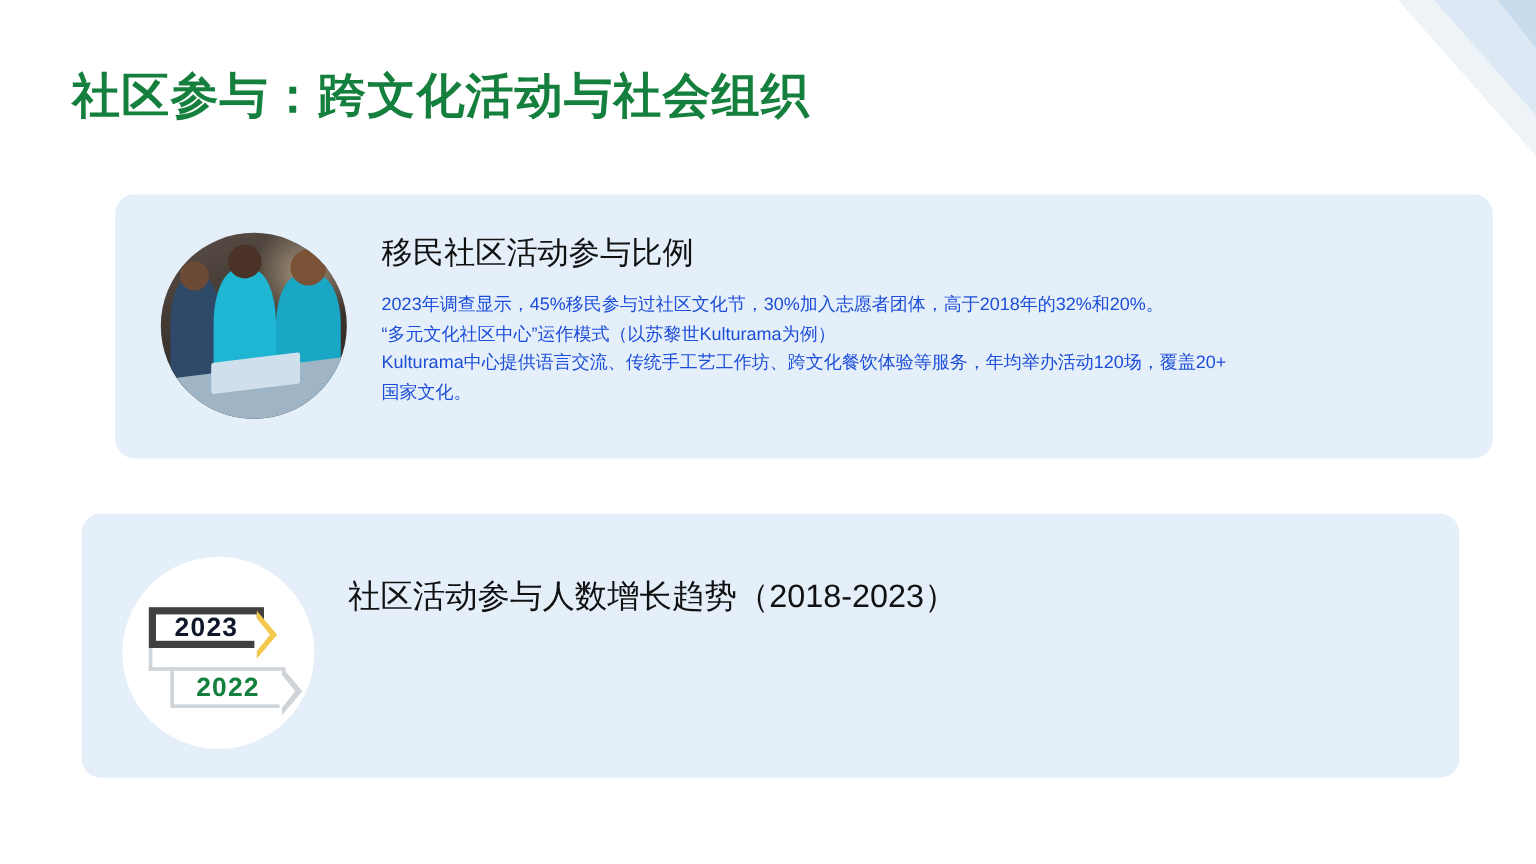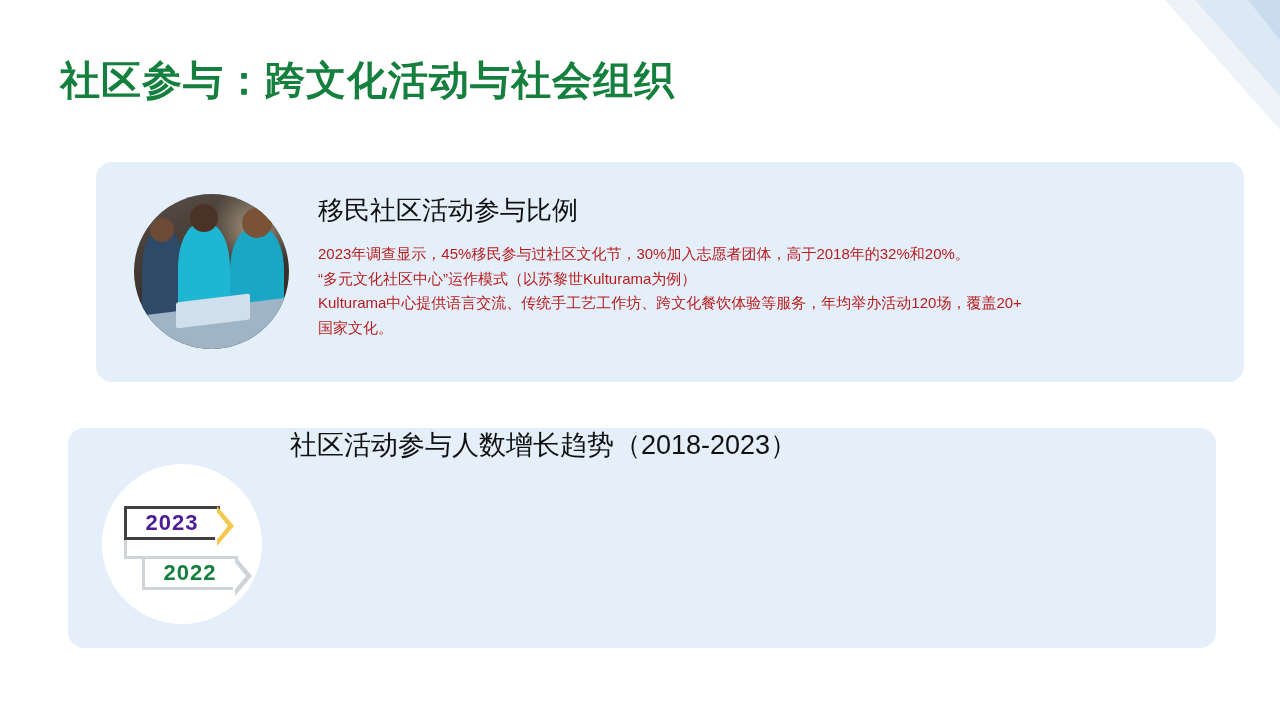--- a/index.html
+++ b/index.html
@@ -64,36 +64,36 @@
     position: absolute;
     left: 222px;
     right: 34px;
     top: 0;
     bottom: 0;
     display: flex;
     flex-direction: column;
     justify-content: flex-start;
   }
   .card-1 .card-body { padding-top: 32px; }
-  .card-2 .card-body { }
+  .card-2 .card-body { padding-top: 52px; }
 
   .card-heading {
     font-size: 26px;
     color: #111111;
     font-weight: normal;
     line-height: 1.3;
     margin-bottom: 14px;
   }
   .card-2 .card-heading {
     font-size: 27px;
     margin-bottom: 16px;
   }
   .card-text {
     font-size: 15px;
-    color: #b91c1c;
+    color: #1d4ed8;
     line-height: 1.65;
     max-width: 900px;
   }
   .card-text .line { display: block; }
 
   
   .thumb {
     position: absolute;
     border-radius: 50%;
     overflow: hidden;
@@ -148,22 +148,22 @@
     box-sizing: border-box;
     display: flex;
     align-items: center;
     justify-content: center;
     font-size: 22px;
     font-weight: bold;
     letter-spacing: 1px;
   }
   .tag-2023 {
     left: 22px; top: 42px; width: 96px; height: 34px;
-    border: 3px solid #404040;
-    color: #4c1d95;
+    border: 6px solid #404040;
+    color: #0f172a;
   }
   .tag-2023::after {
     content: "";
     position: absolute;
     right: -17px; top: -3px;
     border-top: 20px solid transparent;
     border-bottom: 20px solid transparent;
     border-left: 17px solid #f2c94c;
   }
   .tag-2023::before {

